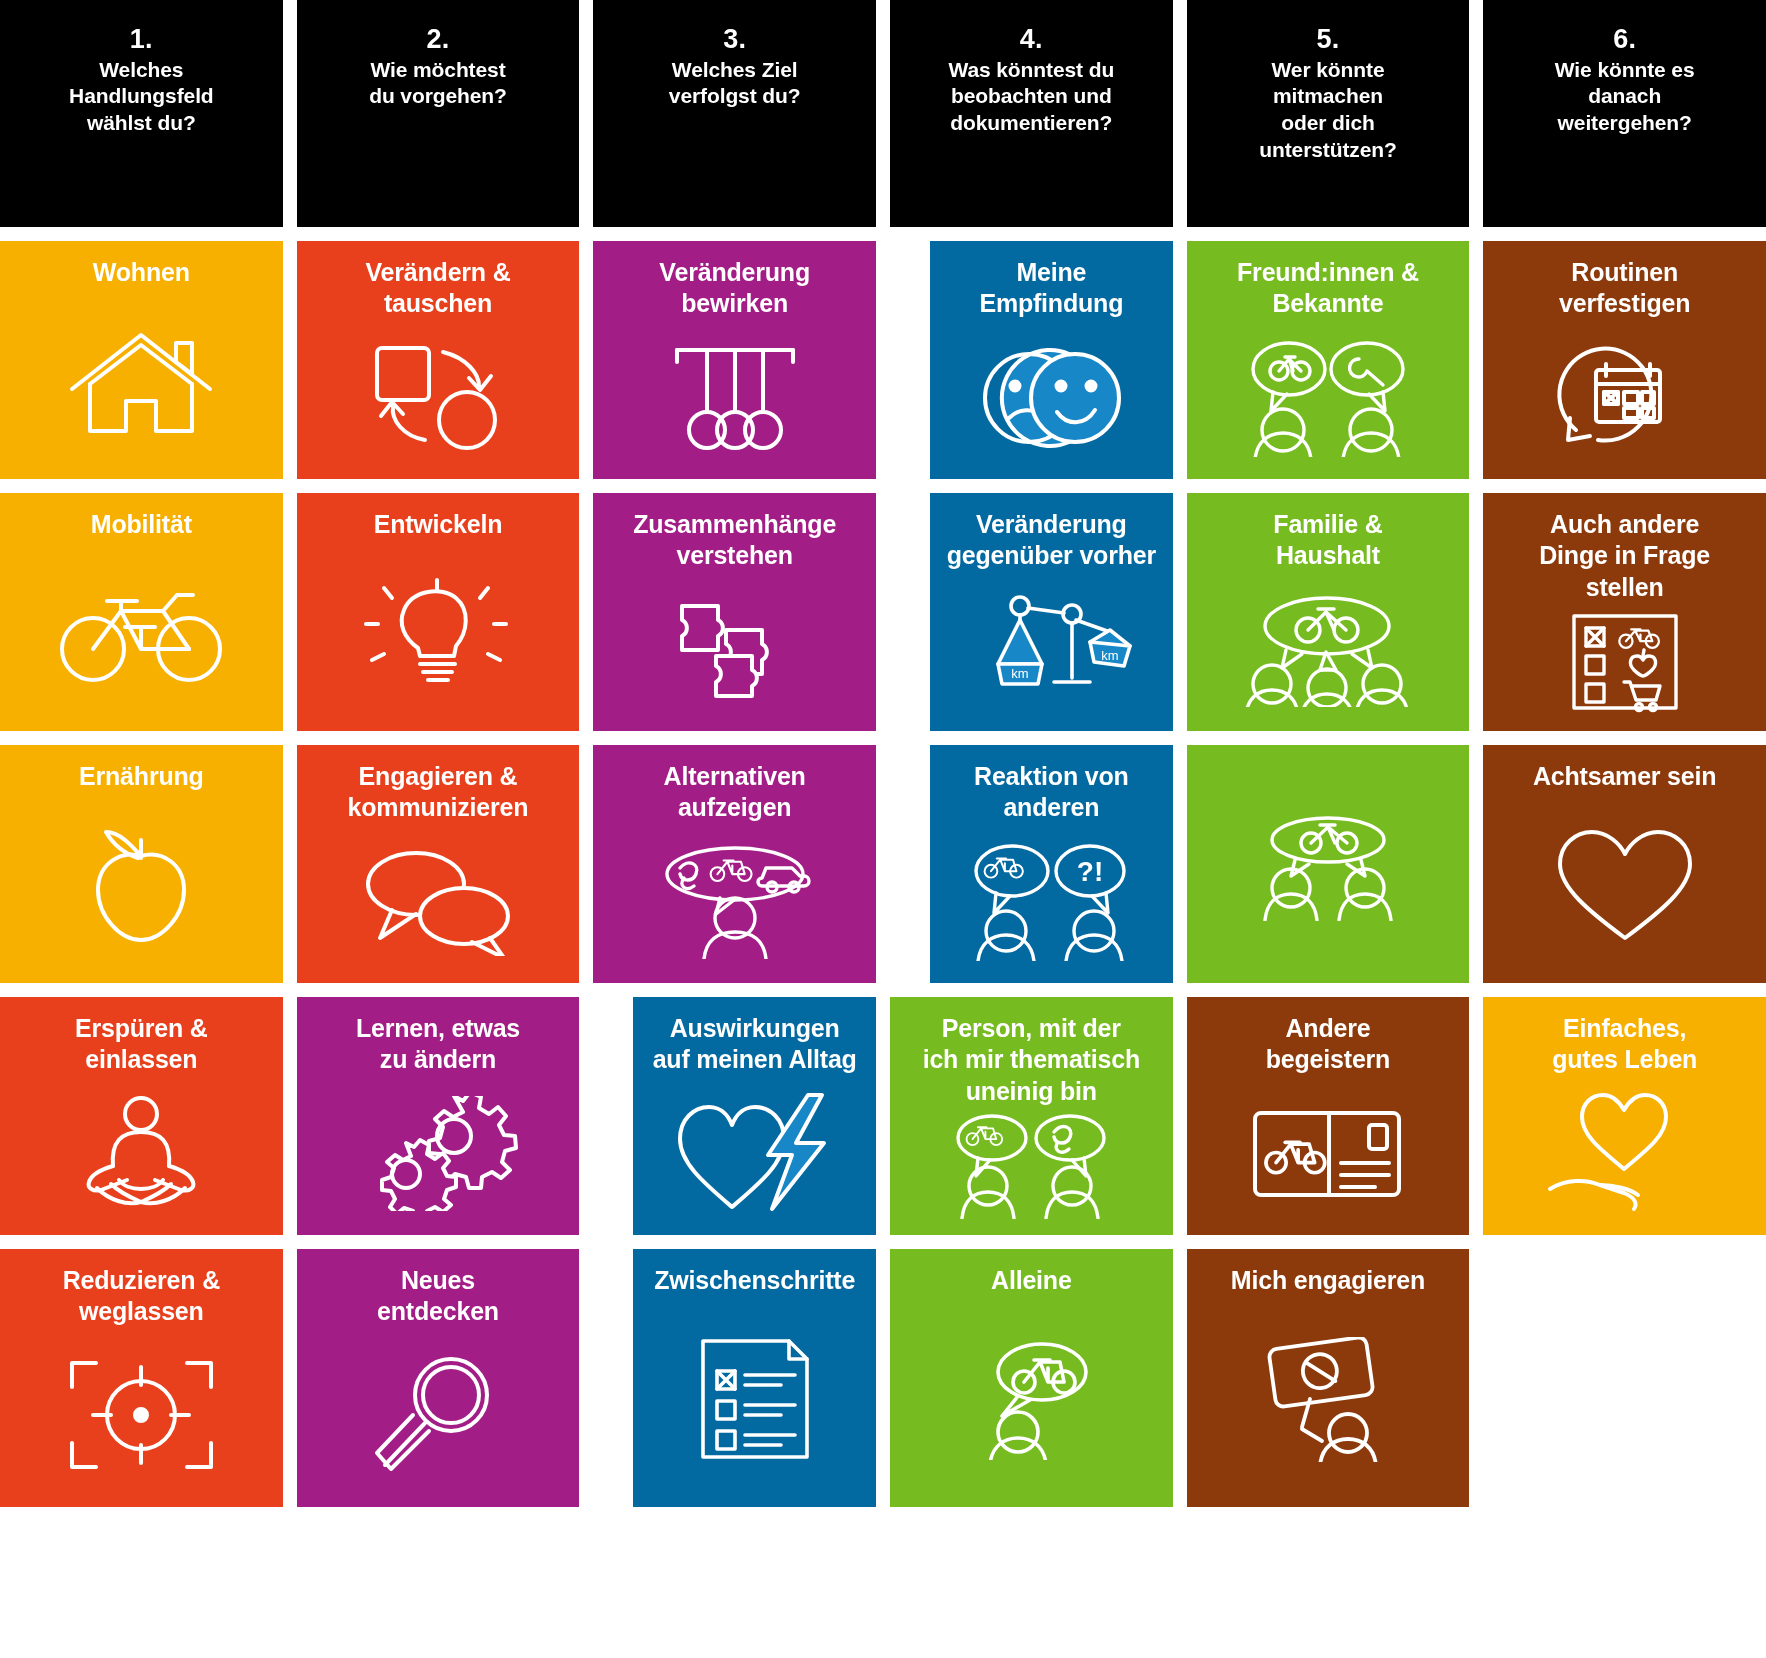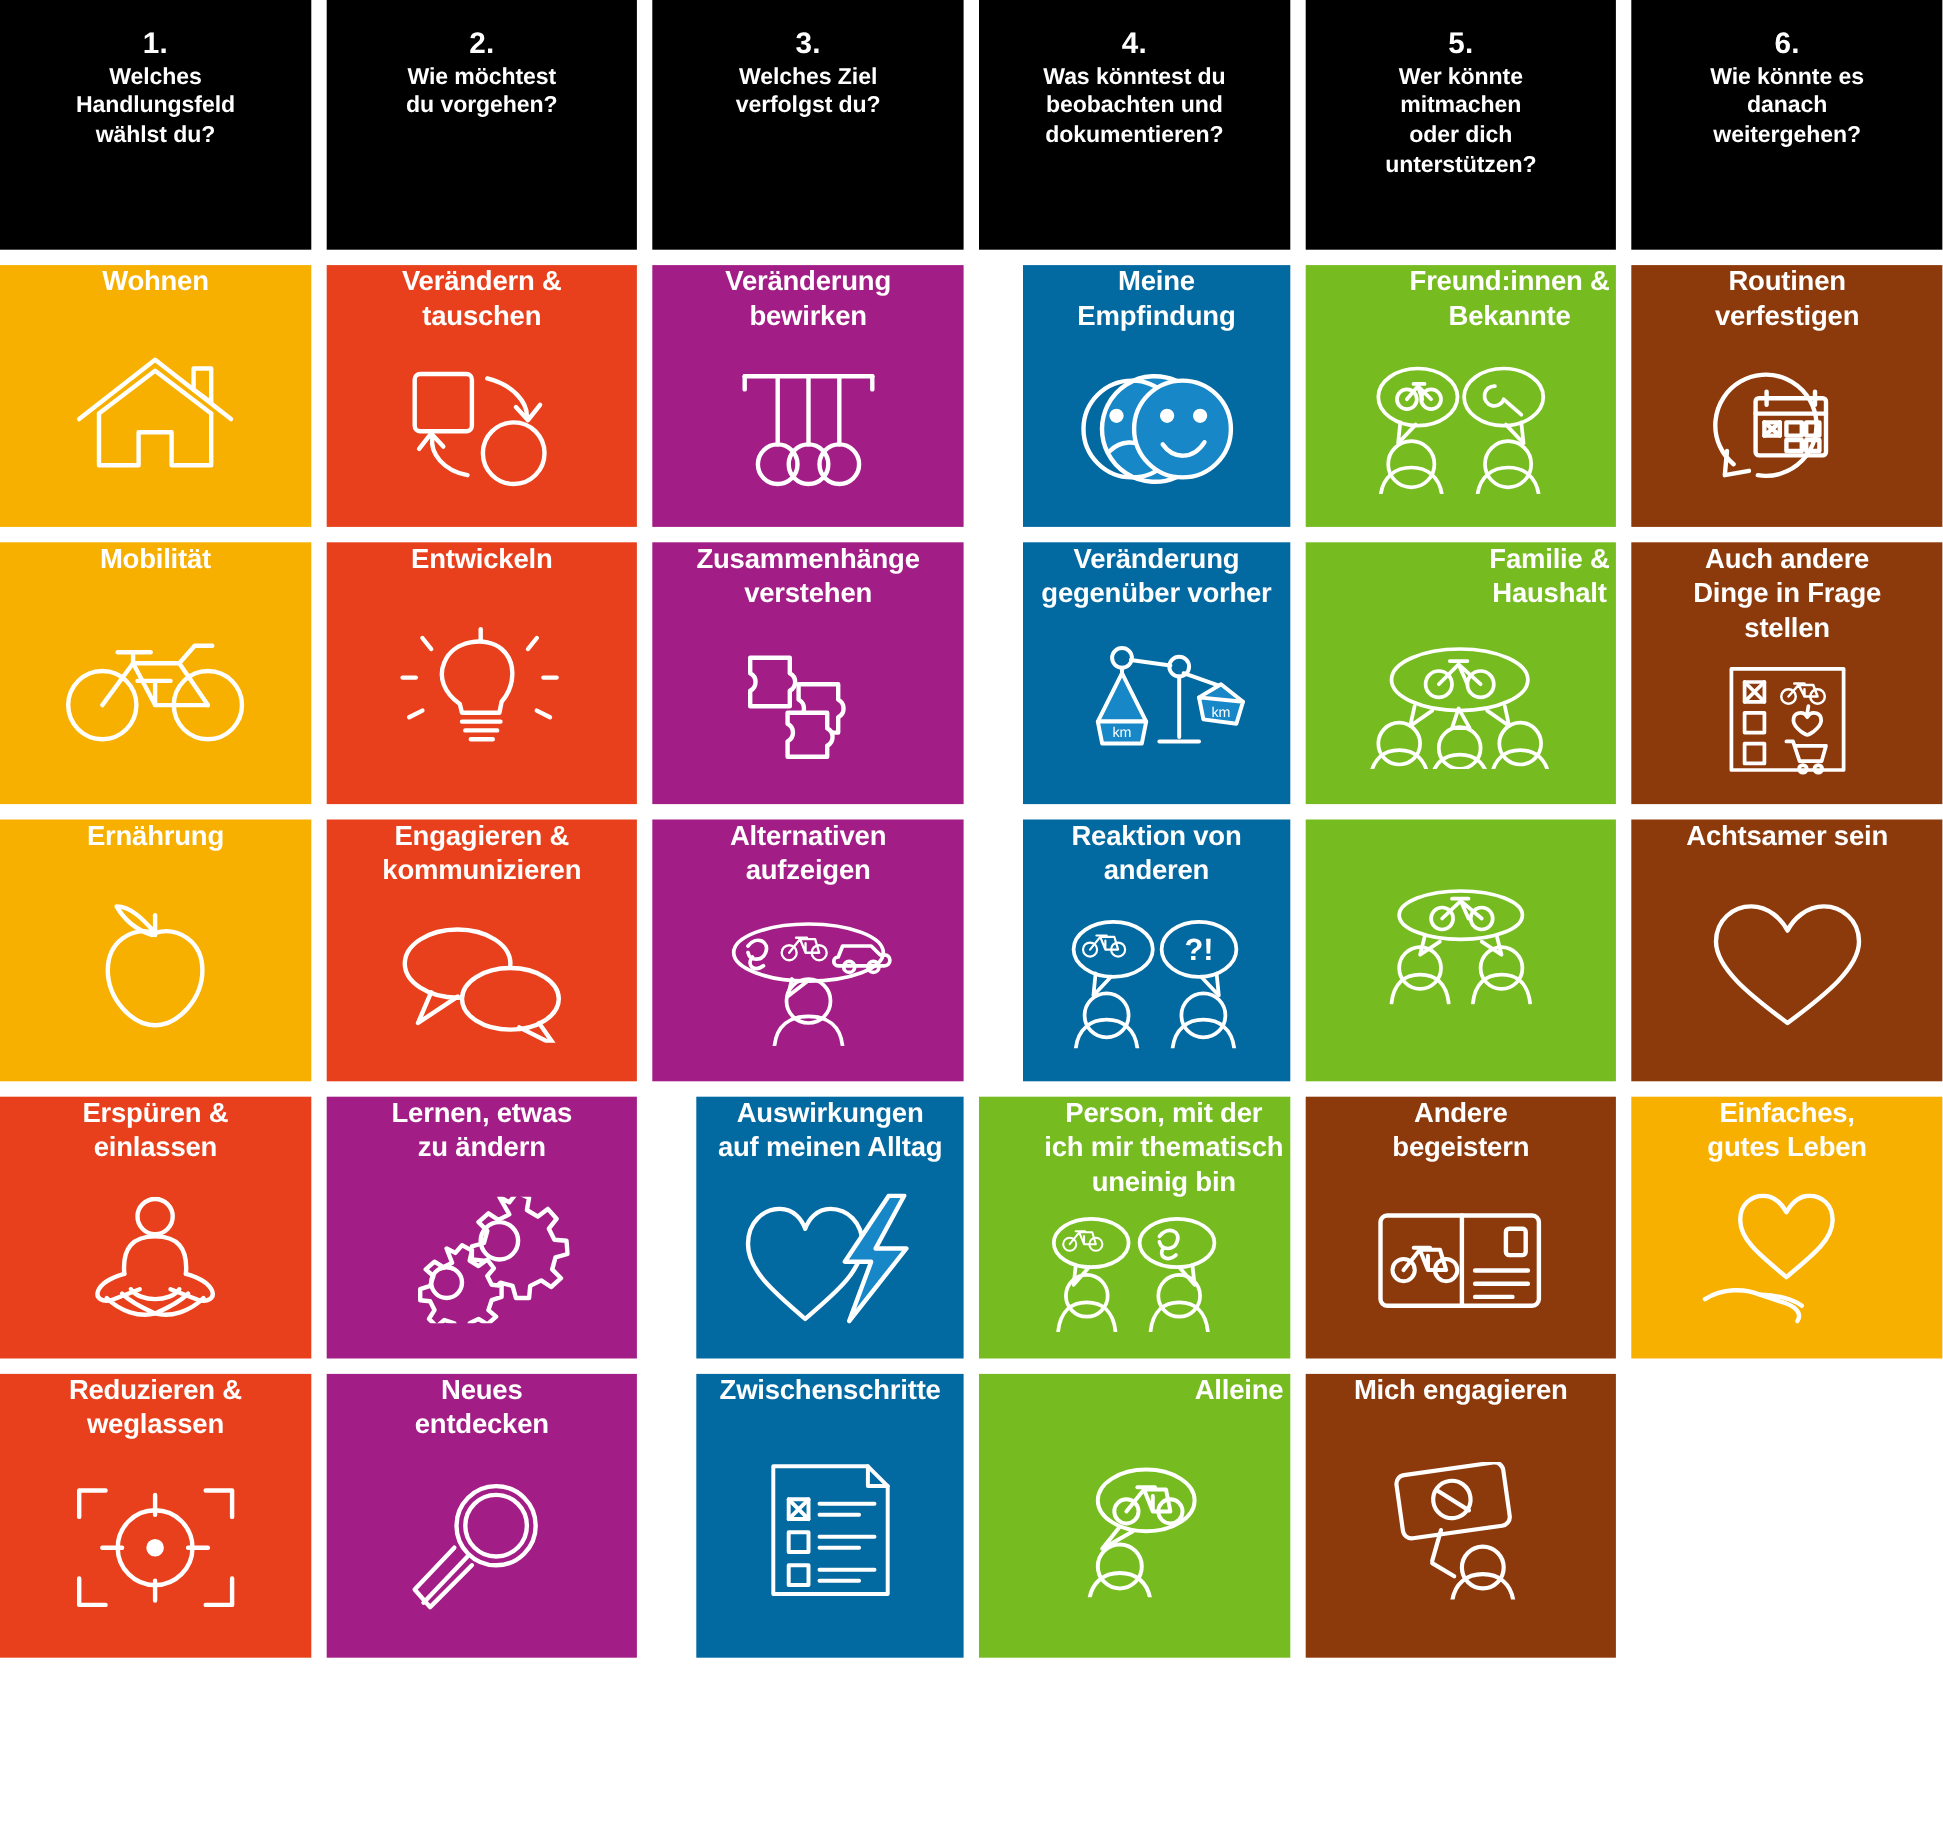--- a/index.html
+++ b/index.html
@@ -45,21 +45,21 @@
     line-height: 1.28;
     letter-spacing: -0.1px;
     white-space: pre-line;
   }
   
   .cell {
     display: flex;
     flex-direction: column;
     align-items: center;
     justify-content: flex-start;
-    padding: 0 6px 8px 6px;
+    padding: 16px 6px 8px 6px;
     text-align: center;
     color: #ffffff;
     overflow: hidden;
   }
   .cell .label {
     font-size: 25px;
     font-weight: bold;
     line-height: 1.25;
     letter-spacing: -0.2px;
     white-space: pre-line;
@@ -71,21 +71,21 @@
     justify-content: center;
     width: 100%;
     min-height: 0;
     padding-top: 4px;
   }
   .cell .art svg { display: block; }
   .c-yellow  { background: #f7b000; }
   .c-orange  { background: #e8401c; }
   .c-purple  { background: #a31d86; }
   .c-blue    { background: #0369a1; margin-left: 40px; }
-  .c-green   { background: #76bc21; align-items: flex-end; }
+  .c-green   { background: #76bc21; }
   .c-brown   { background: #8c3a0c; }
   
   .lbl3 .art { padding-top: 0; }
 </style>
 </head>
 <body>
 
 <div class="board">
 
   <div class="hdr">

